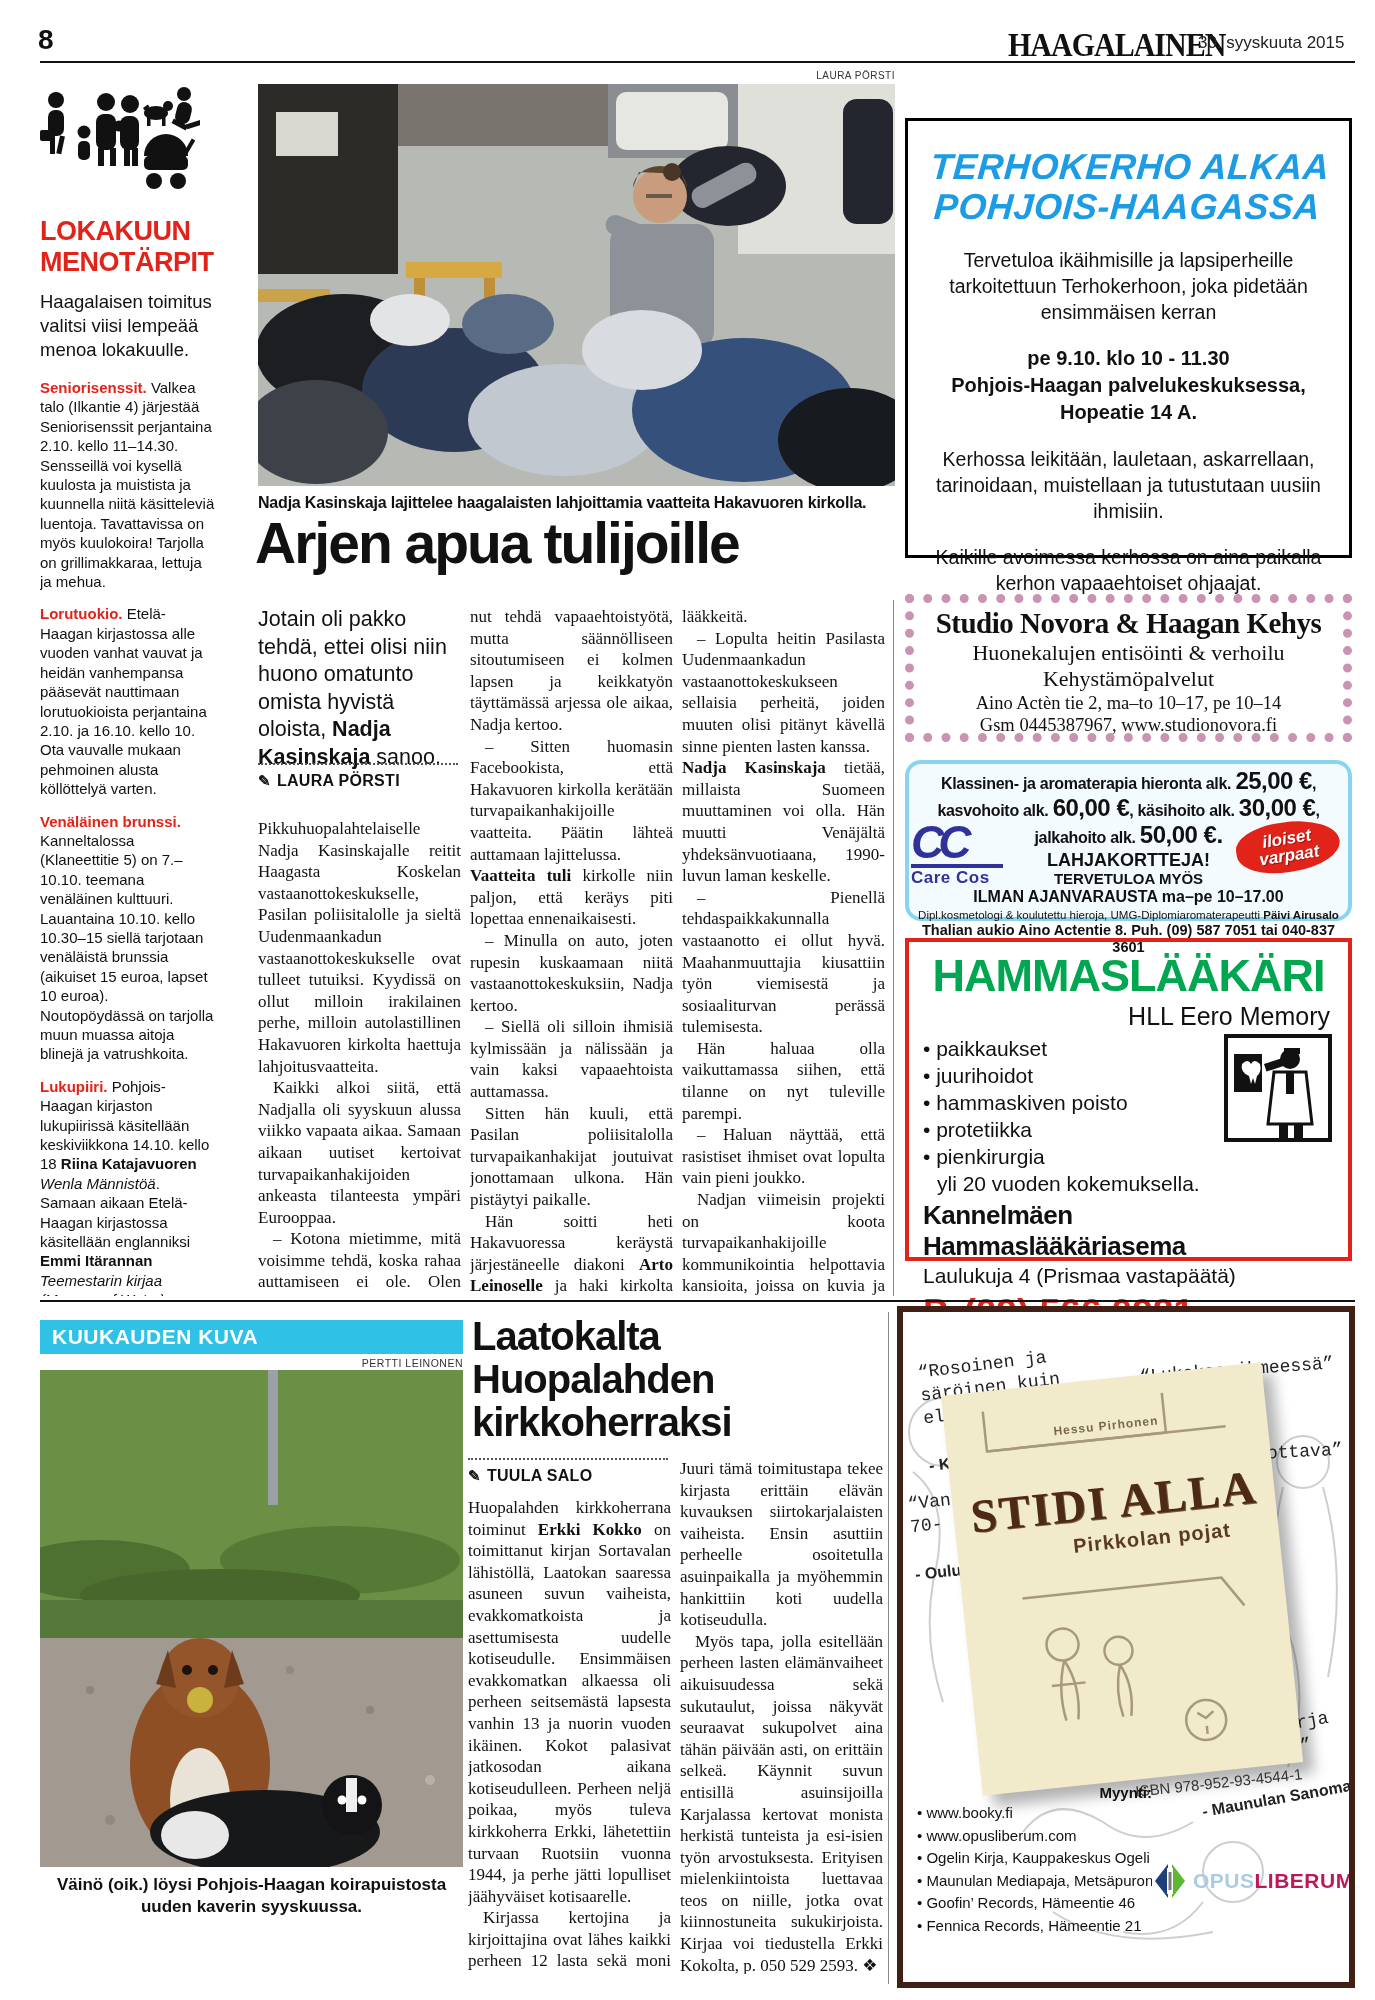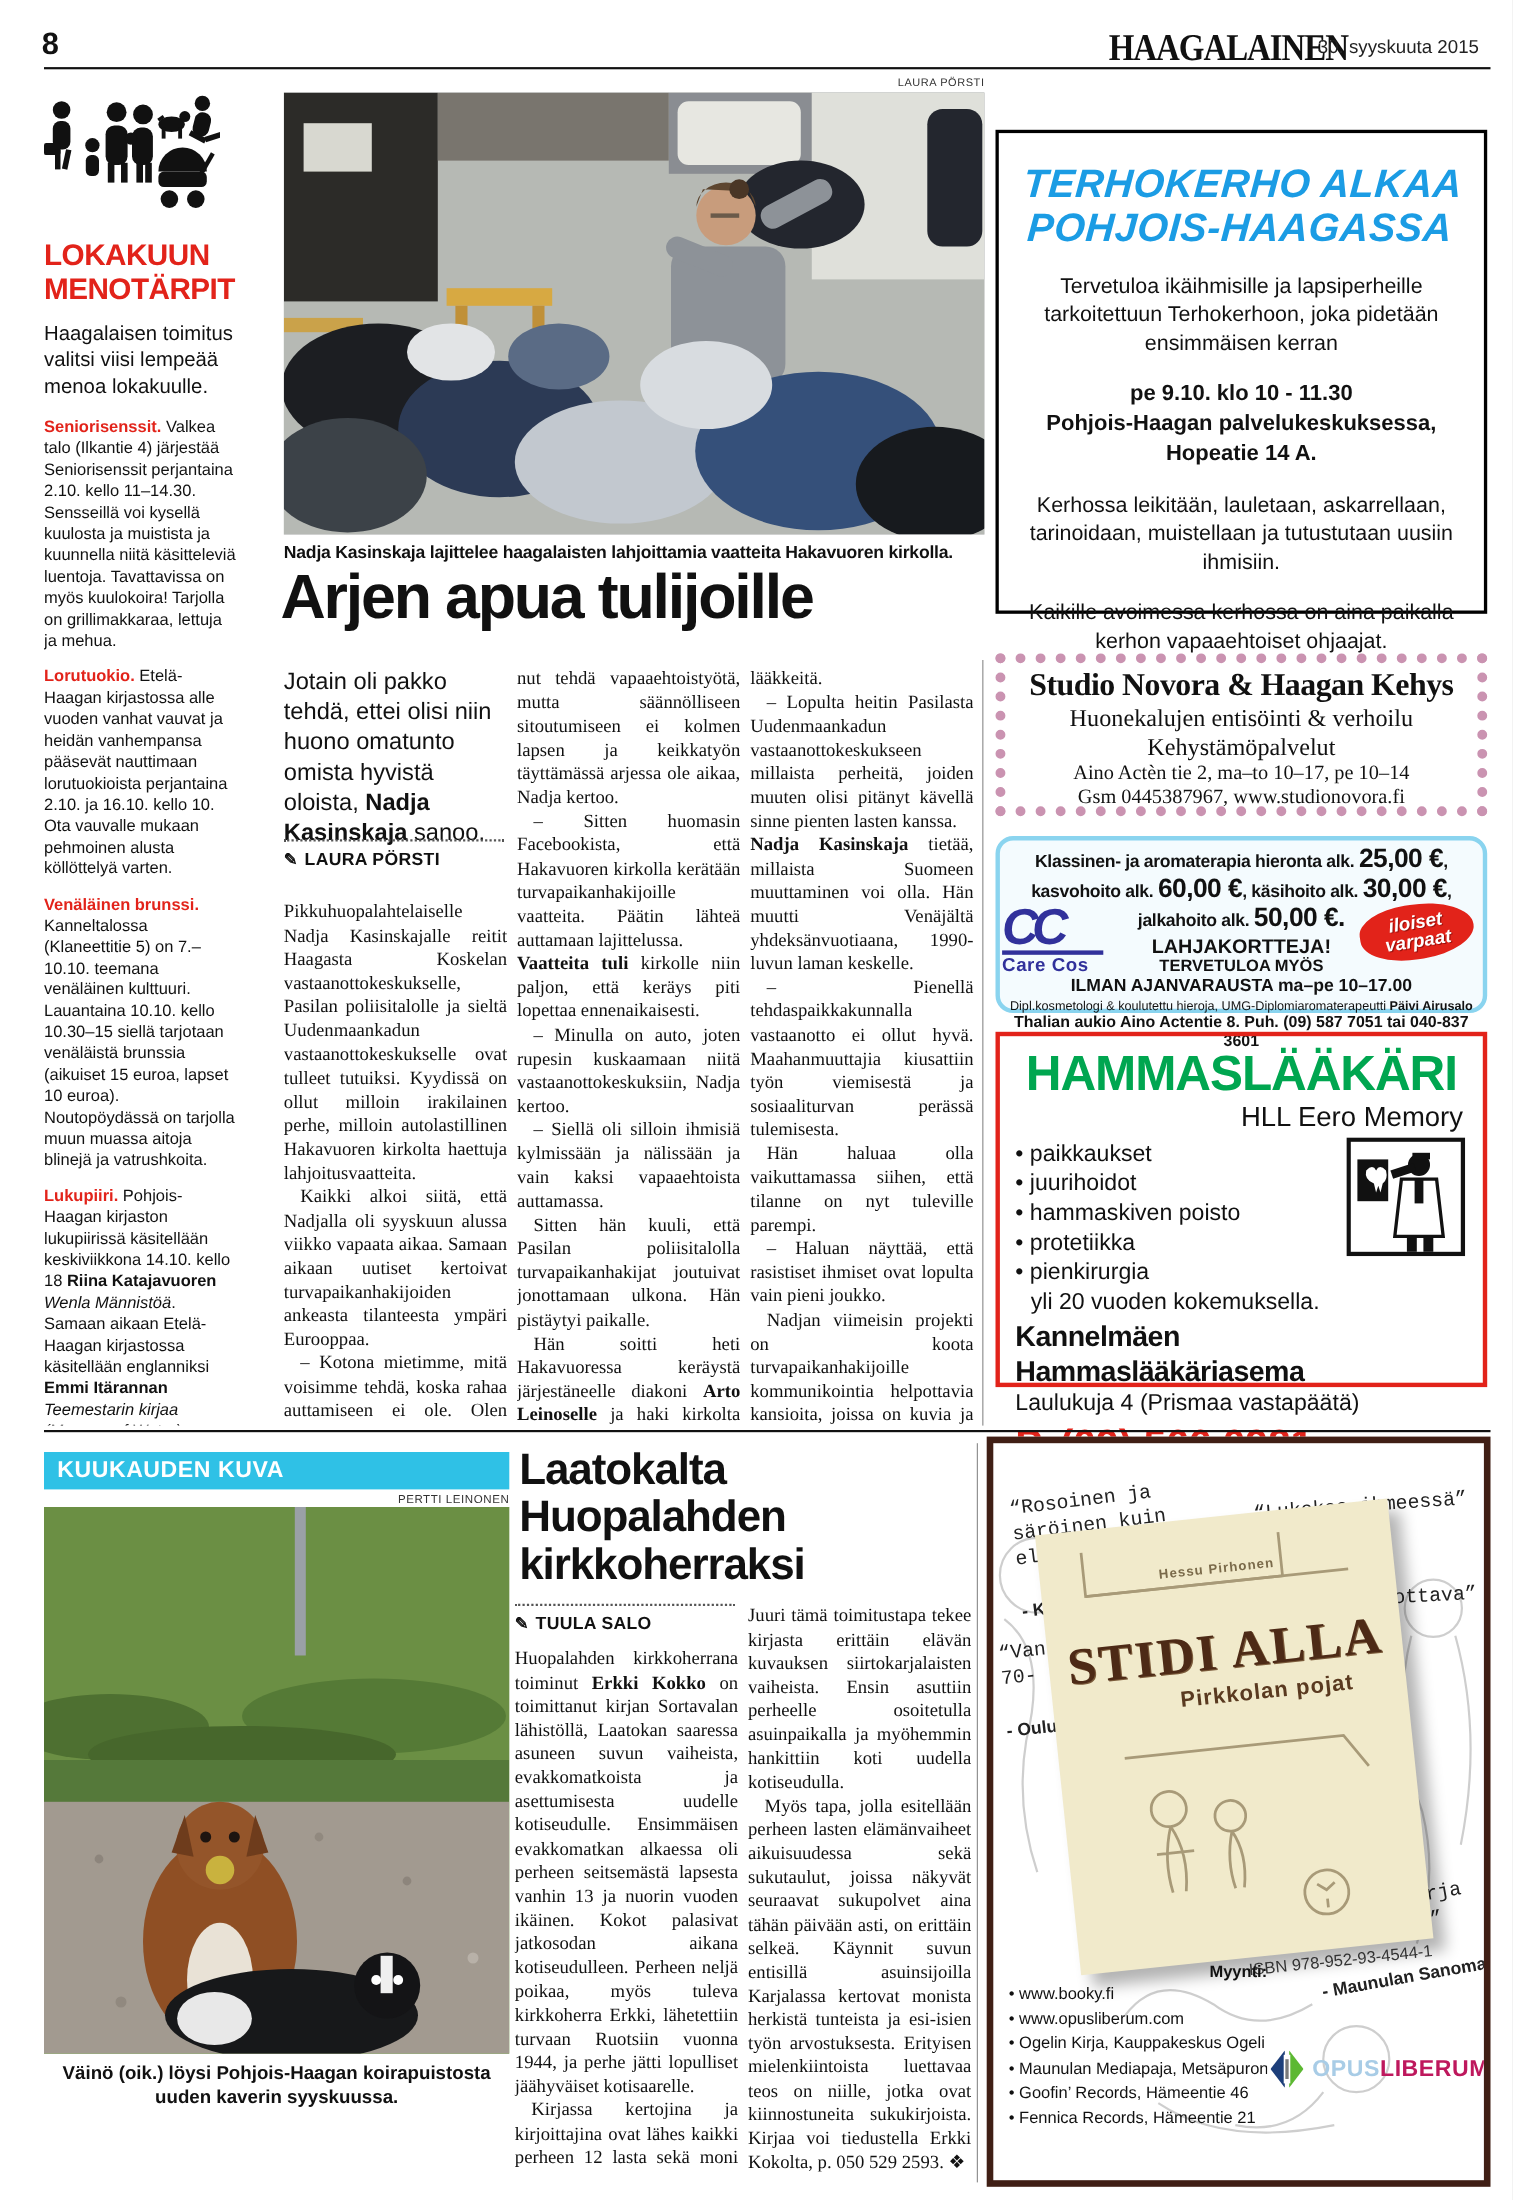--- a/index.html
+++ b/index.html
@@ -229,21 +229,21 @@
       <p class="para noindent"><span>nut tehdä vapaaehtoistyötä, mutta säännölliseen sitoutumiseen ei kolmen lapsen ja keikkatyön täyttämässä arjessa ole aikaa, Nadja kertoo.</span></p>
       <p class="para"><span>– Sitten huomasin Facebookista, että Hakavuoren kirkolla kerätään turvapaikanhakijoille vaatteita. Päätin lähteä auttamaan lajittelussa.</span></p>
       <p class="para noindent"><span class="seg-b">Vaatteita tuli</span><span> kirkolle niin paljon, että keräys piti lopettaa ennenaikaisesti.</span></p>
       <p class="para"><span>– Minulla on auto, joten rupesin kuskaamaan niitä vastaanottokeskuksiin, Nadja kertoo.</span></p>
       <p class="para"><span>– Siellä oli silloin ihmisiä kylmissään ja nälissään ja vain kaksi vapaaehtoista auttamassa.</span></p>
       <p class="para"><span>Sitten hän kuuli, että Pasilan poliisitalolla turvapaikanhakijat joutuivat jonottamaan ulkona. Hän pistäytyi paikalle.</span></p>
       <p class="para"><span>Hän soitti heti Hakavuoressa keräystä järjestäneelle diakoni </span><span class="seg-b">Arto Leinoselle</span><span> ja haki kirkolta jonottajille vaatteita. Kaksikko vei paikalle myös ruokaa ja</span></p>
     </div>
   <div class="abs bodycol" id="art1-col3">
       <p class="para noindent"><span>lääkkeitä.</span></p>
-      <p class="para"><span>– Lopulta heitin Pasilasta Uudenmaankadun vastaanottokeskukseen millaista perheitä, joiden muuten olisi pitänyt kävellä sinne pienten lasten kanssa.</span></p>
+      <p class="para"><span>– Lopulta heitin Pasilasta Uudenmaankadun vastaanottokeskukseen sellaisia perheitä, joiden muuten olisi pitänyt kävellä sinne pienten lasten kanssa.</span></p>
       <p class="para noindent"><span class="seg-b">Nadja Kasinskaja</span><span> tietää, millaista Suomeen muuttaminen voi olla. Hän muutti Venäjältä yhdeksänvuotiaana, 1990-luvun laman keskelle.</span></p>
       <p class="para"><span>– Pienellä tehdaspaikkakunnalla vastaanotto ei ollut hyvä. Maahanmuuttajia kiusattiin työn viemisestä ja sosiaaliturvan perässä tulemisesta.</span></p>
       <p class="para"><span>Hän haluaa olla vaikuttamassa siihen, että tilanne on nyt tuleville parempi.</span></p>
       <p class="para"><span>– Haluan näyttää, että rasistiset ihmiset ovat lopulta vain pieni joukko.</span></p>
       <p class="para"><span>Nadjan viimeisin projekti on koota turvapaikanhakijoille kommunikointia helpottavia kansioita, joissa on kuvia ja suomenkielisiä sanoja.</span></p>
     </div>
   <div class="abs" id="vrule-top"></div>
 
   <div class="abs adbox" id="ad-terho">
     <div id="terho-title">TERHOKERHO ALKAA POHJOIS-HAAGASSA</div>

